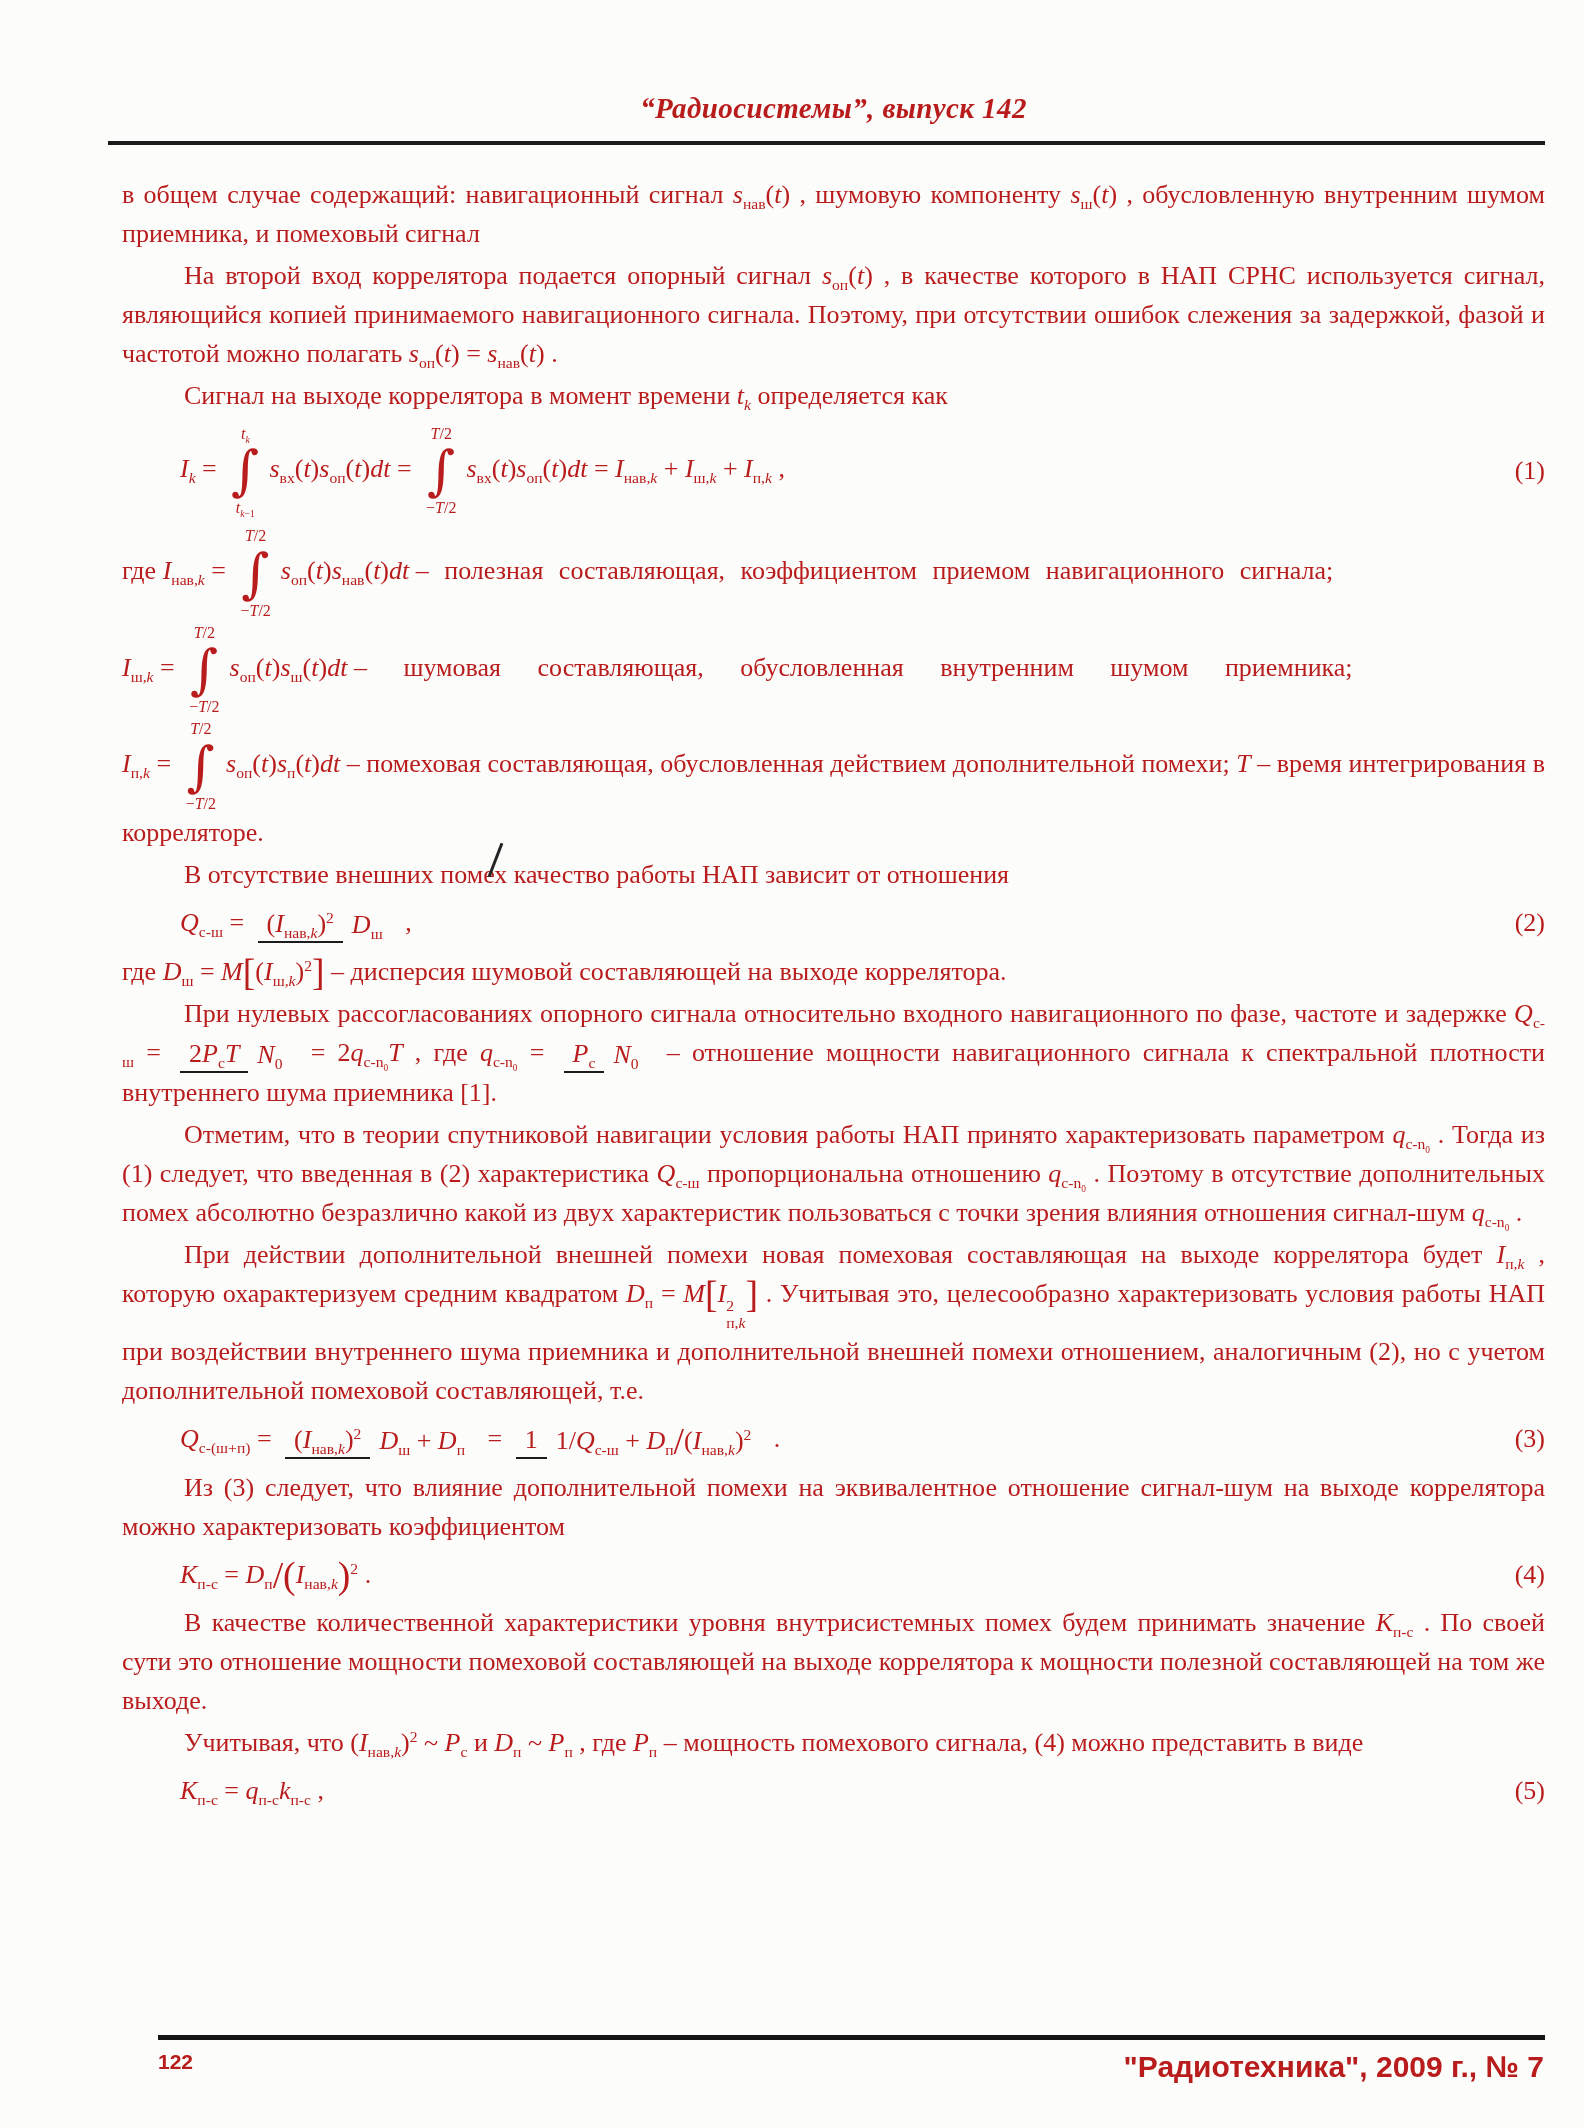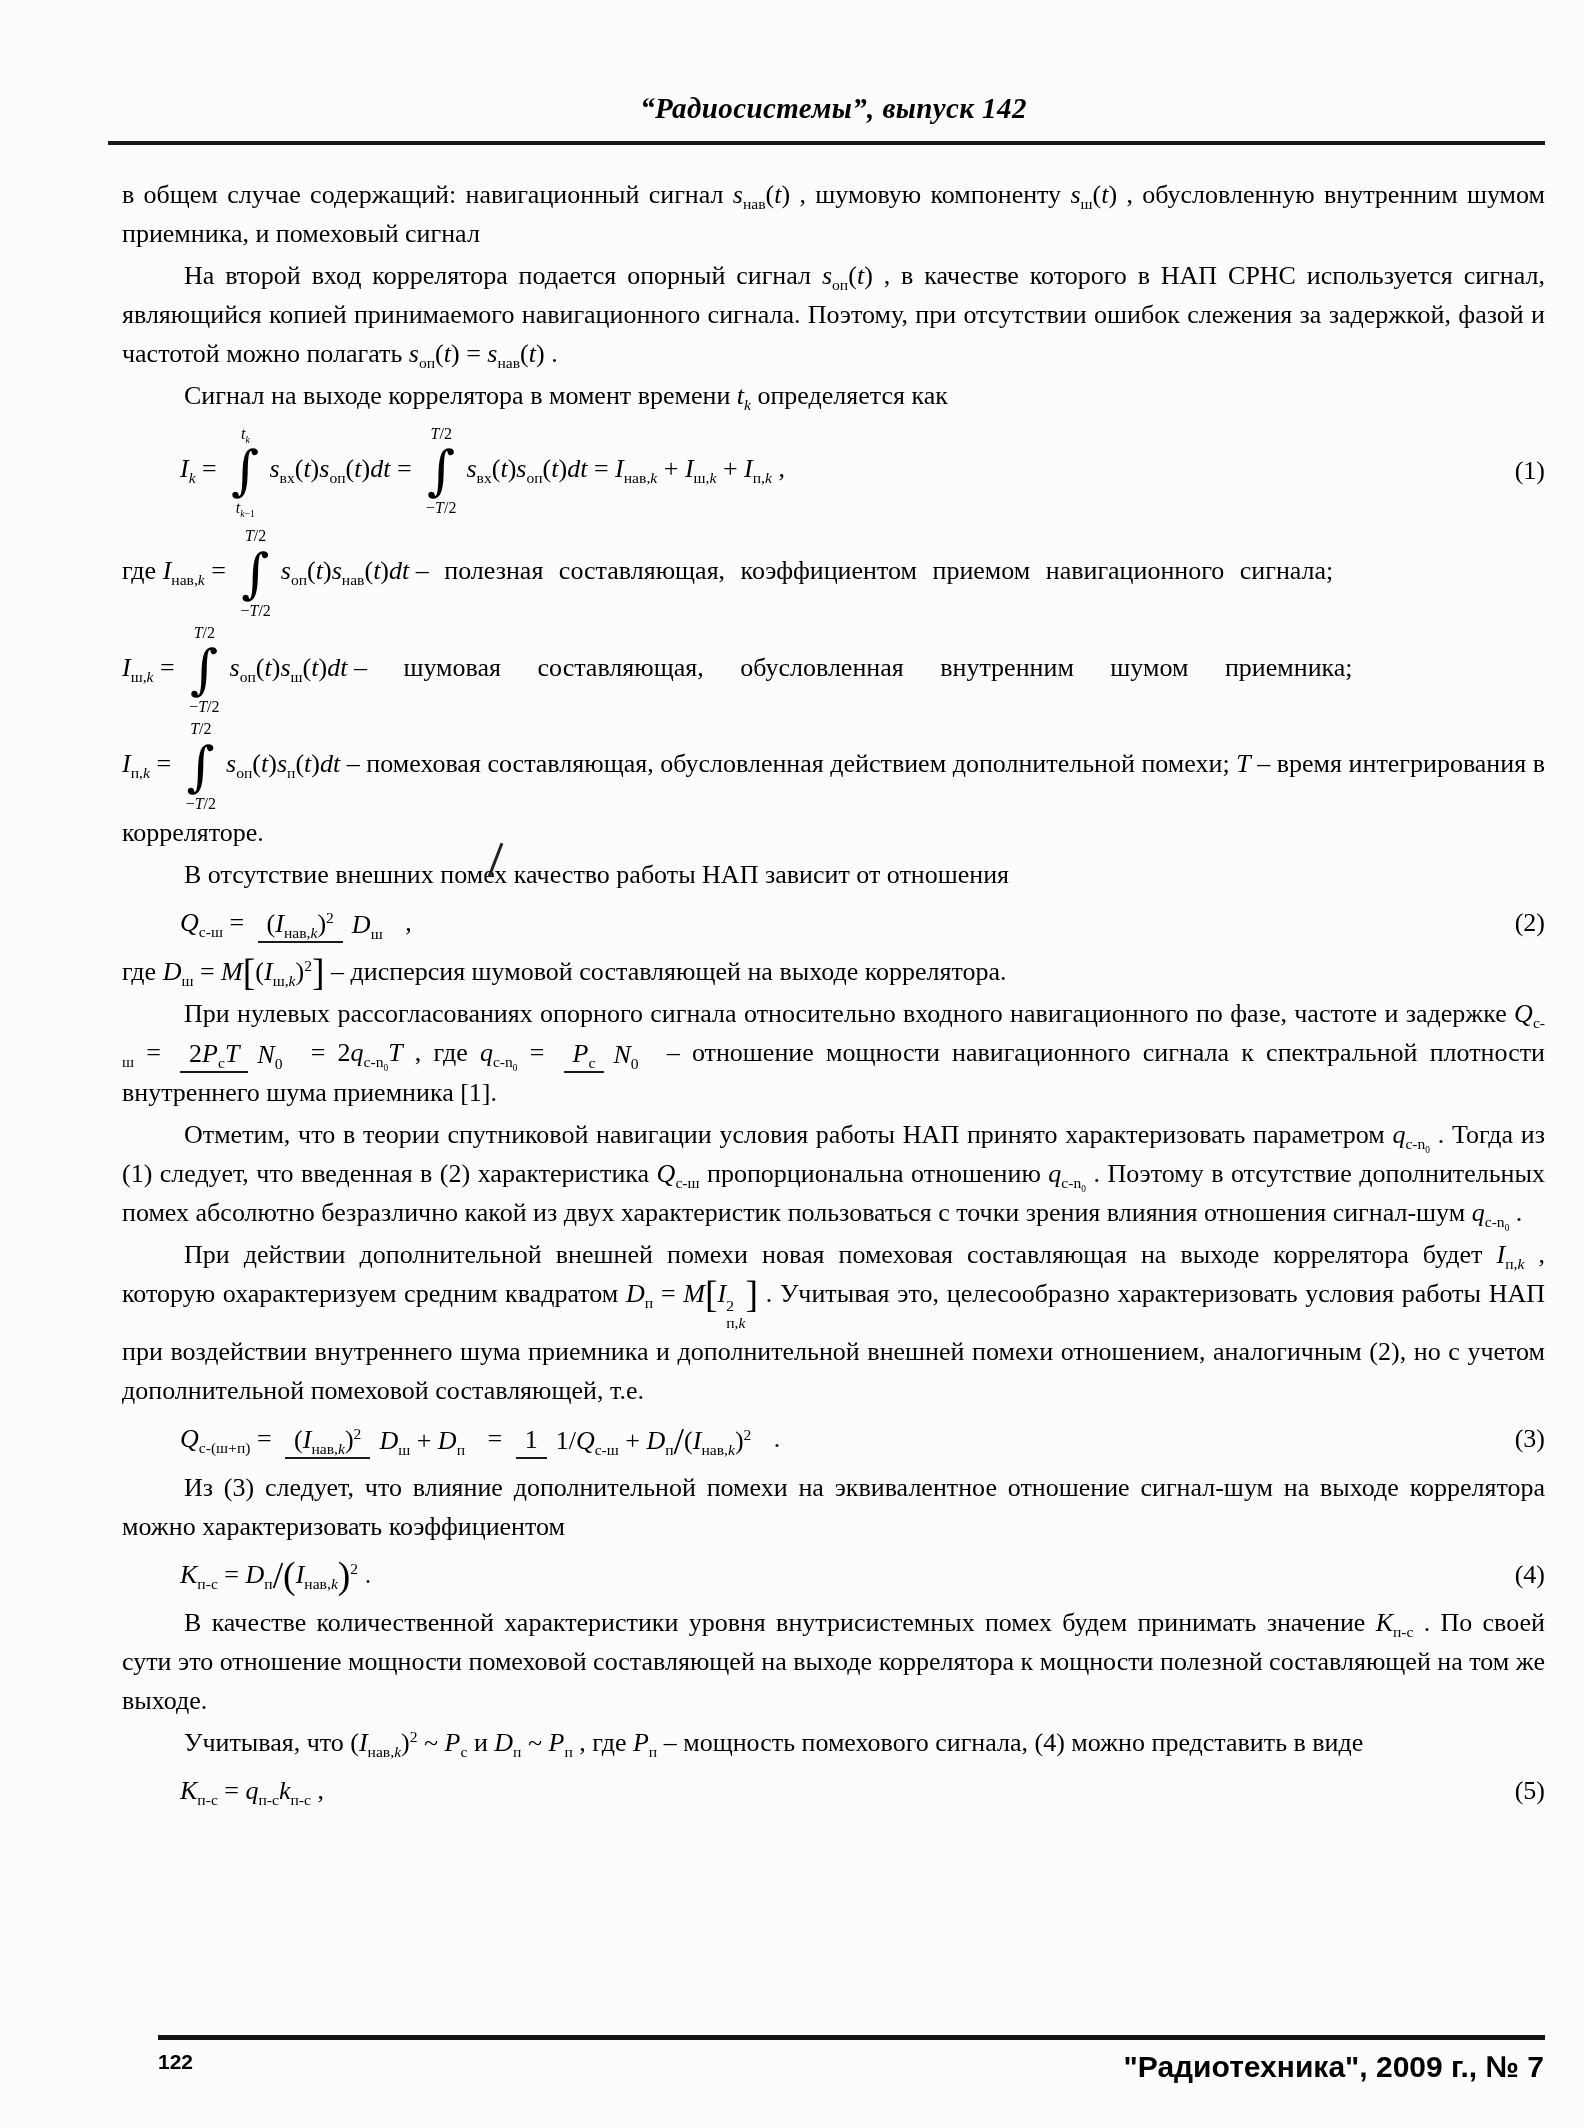--- a/index.html
+++ b/index.html
@@ -1,20 +1,20 @@
 <!DOCTYPE html>
 <html lang="ru"><head>
 <meta charset="utf-8">
 <style>
   * { margin:0; padding:0; box-sizing:border-box; }
   html,body { background:#e9e9e7; }
   .page {
     position:relative; width:1584px; height:2128px;
     background:#fcfcfa; overflow:hidden;
-    font-family:"Liberation Serif", serif; color:#000000;
+    font-family:"Liberation Serif", serif; color:#b91c1c;
   }
   .header-title {
     position:absolute; top:92px; left:122px; width:1423px;
     text-align:center; font-size:29px; font-weight:bold; font-style:italic;
     letter-spacing:0.4px;
   }
   .header-rule { position:absolute; top:141px; left:108px; width:1437px; height:4px; background:#1b1b1b; }
 
   .content {
     position:absolute; top:172px; left:122px; width:1423px;

